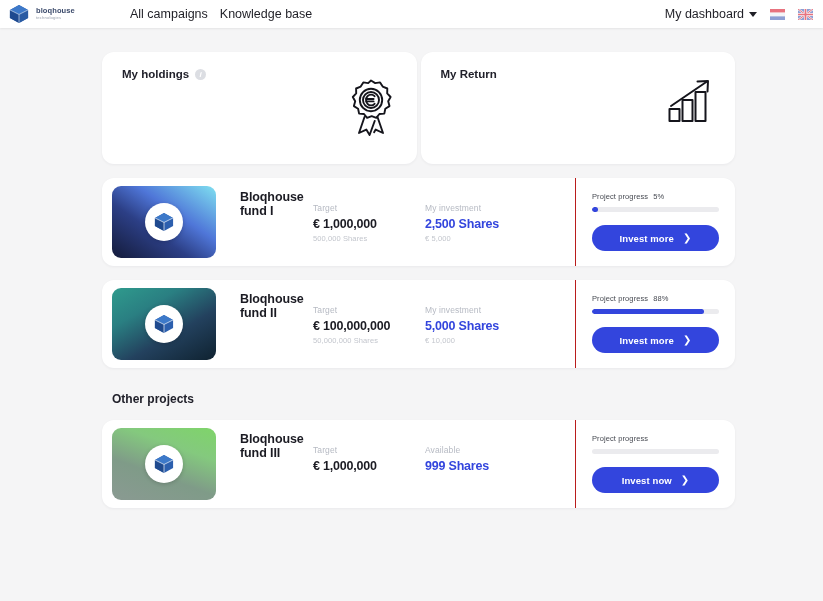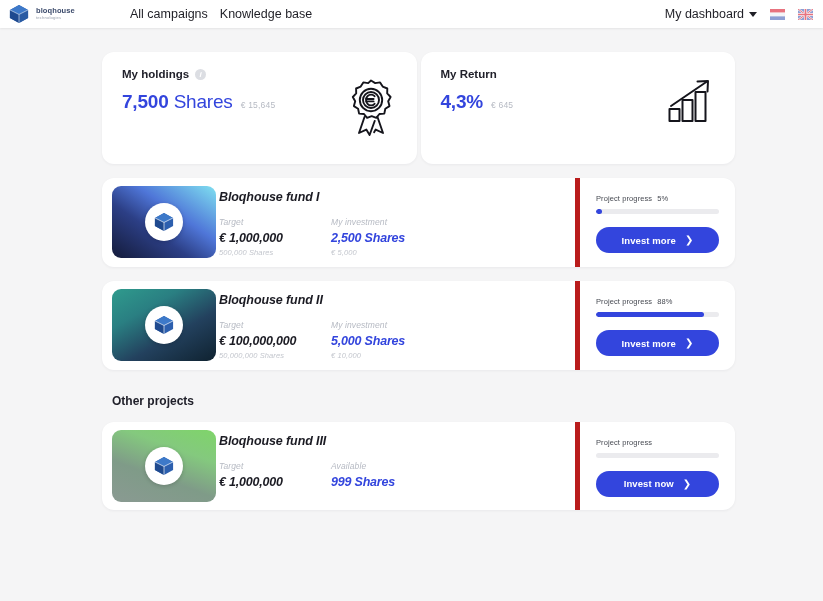--- a/index.html
+++ b/index.html
@@ -187,25 +187,24 @@
     background: #fff;
     border-radius: 50%;
     display: flex;
     align-items: center;
     justify-content: center;
     box-shadow: 0 1px 4px rgba(0,0,0,0.18);
   }
 
   .proj-body {
     flex: 1;
-    padding: 12px 10px 10px 3px;
-    display: flex;
-    flex-direction: column;
+    padding: 12px 10px 10px 24px;
+    display: flex;
+    flex-direction: row;
     min-width: 0;
-    font-style: italic;
   }
   .proj-name {
     font-size: 12.5px;
     font-weight: 700;
     color: #1b1b23;
     letter-spacing: -0.1px;
   }
   .proj-stats {
     display: flex;
     gap: 0;
@@ -231,25 +230,24 @@
     font-size: 7.5px;
     color: #c3c6cd;
     margin-top: 3px;
     letter-spacing: 0.1px;
     white-space: nowrap;
   }
 
   .proj-side {
     width: 160px;
     flex: none;
-    border-left: 5px solid #b91c1c;
+    border-left: 1px solid #b91c1c;
     padding: 14px 16px 12px 16px;
     display: flex;
     flex-direction: column;
-    justify-content: center;
   }
   .prog-label {
     font-size: 7.5px;
     color: #474a52;
     letter-spacing: 0.1px;
     white-space: nowrap;
   }
   .prog-label .pct { margin-left: 5px; }
   .prog-track {
     height: 5px;
@@ -334,49 +332,38 @@
 
 <div class="page">
 
   <div class="row-cards">
 
     <div class="stat-card">
       <div class="stat-title">
         <span>My holdings</span>
         <span class="info-dot">i</span>
       </div>
-      <div class="stat-value-row">
-        <span class="stat-value">
-          <span>7,500</span>
-          <span class="unit">Shares</span>
-        </span>
-        <span class="stat-sub">€ 15,645</span>
-      </div>
       <div class="stat-icon">
         <svg width="48" height="58" viewBox="0 0 48 58">
           <g fill="none" stroke="#15151c" stroke-width="1.9" stroke-linejoin="round" stroke-linecap="round">
             <path d="M24 2.5 l4.2 2.6 4.9 -0.7 2.6 4.2 4.6 1.9 -0.1 4.9 3.4 3.6 -2.4 4.3 1.3 4.8 -4.2 2.6 -1 4.9 -4.9 0.4 -3.1 3.8 -4.6 -1.7 -4.6 1.7 -3.1 -3.8 -4.9 -0.4 -1 -4.9 -4.2 -2.6 1.3 -4.8 -2.4 -4.3 3.4 -3.6 -0.1 -4.9 4.6 -1.9 2.6 -4.2 4.9 0.7z"></path>
             <circle cx="24" cy="22" r="11.2"></circle>
             <circle cx="24" cy="22" r="8"></circle>
             <path d="M27.6 18.2 a5 5.4 0 1 0 0 7.6"></path>
             <path d="M19.4 21 h7.2 M19.4 23.4 h7.2"></path>
             <path d="M17.5 39 L12 55 l7.3 -3.4 3.3 5.4 5.1 -14"></path>
             <path d="M30.5 39 L36 55 l-7.3 -3.4 -1.6 2.6"></path>
           </g>
         </svg>
       </div>
     </div>
 
     <div class="stat-card">
       <div class="stat-title">
         <span>My Return</span>
-      </div>
-      <div class="stat-value-row">
-        <span class="stat-value">4,3%</span>
-        <span class="stat-sub">€ 645</span>
       </div>
       <div class="stat-icon">
         <svg width="46" height="46" viewBox="0 0 46 46">
           <g fill="none" stroke="#15151c" stroke-width="2" stroke-linejoin="round" stroke-linecap="round">
             <rect x="2.5" y="31" width="10" height="12"></rect>
             <rect x="15.5" y="22" width="10" height="21"></rect>
             <rect x="28.5" y="14" width="10" height="29"></rect>
             <path d="M4 28 L40 3.5"></path>
             <path d="M30.5 3.5 L41 3 L40.5 13.5"></path>
           </g>

